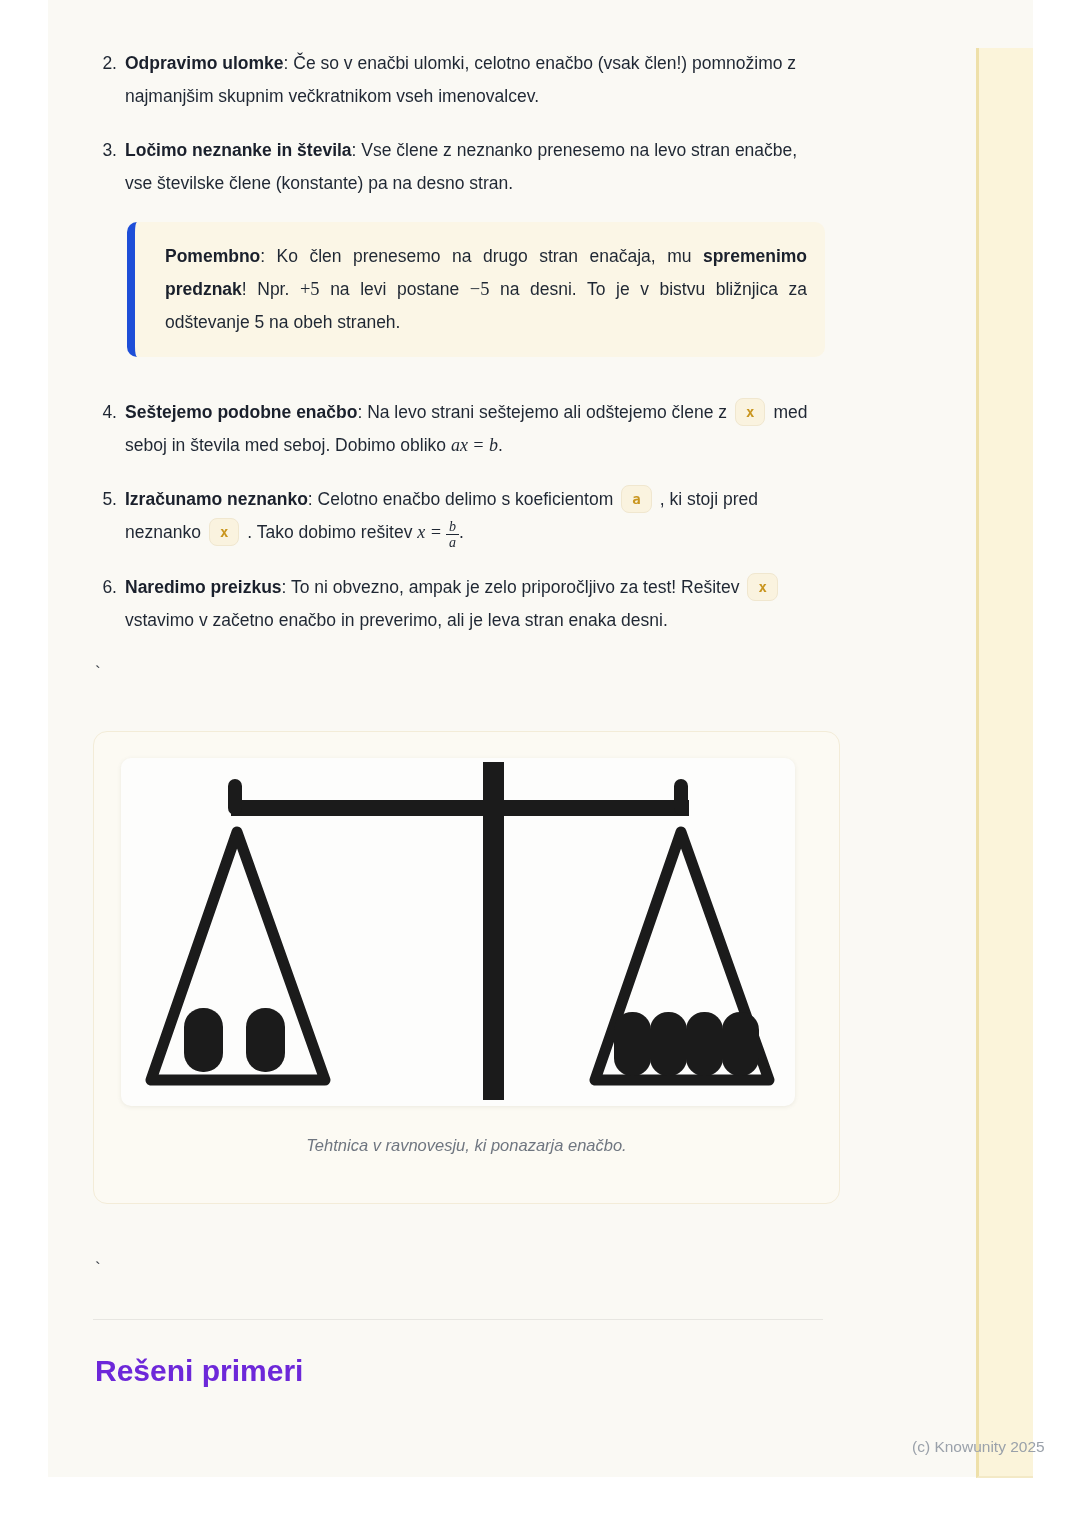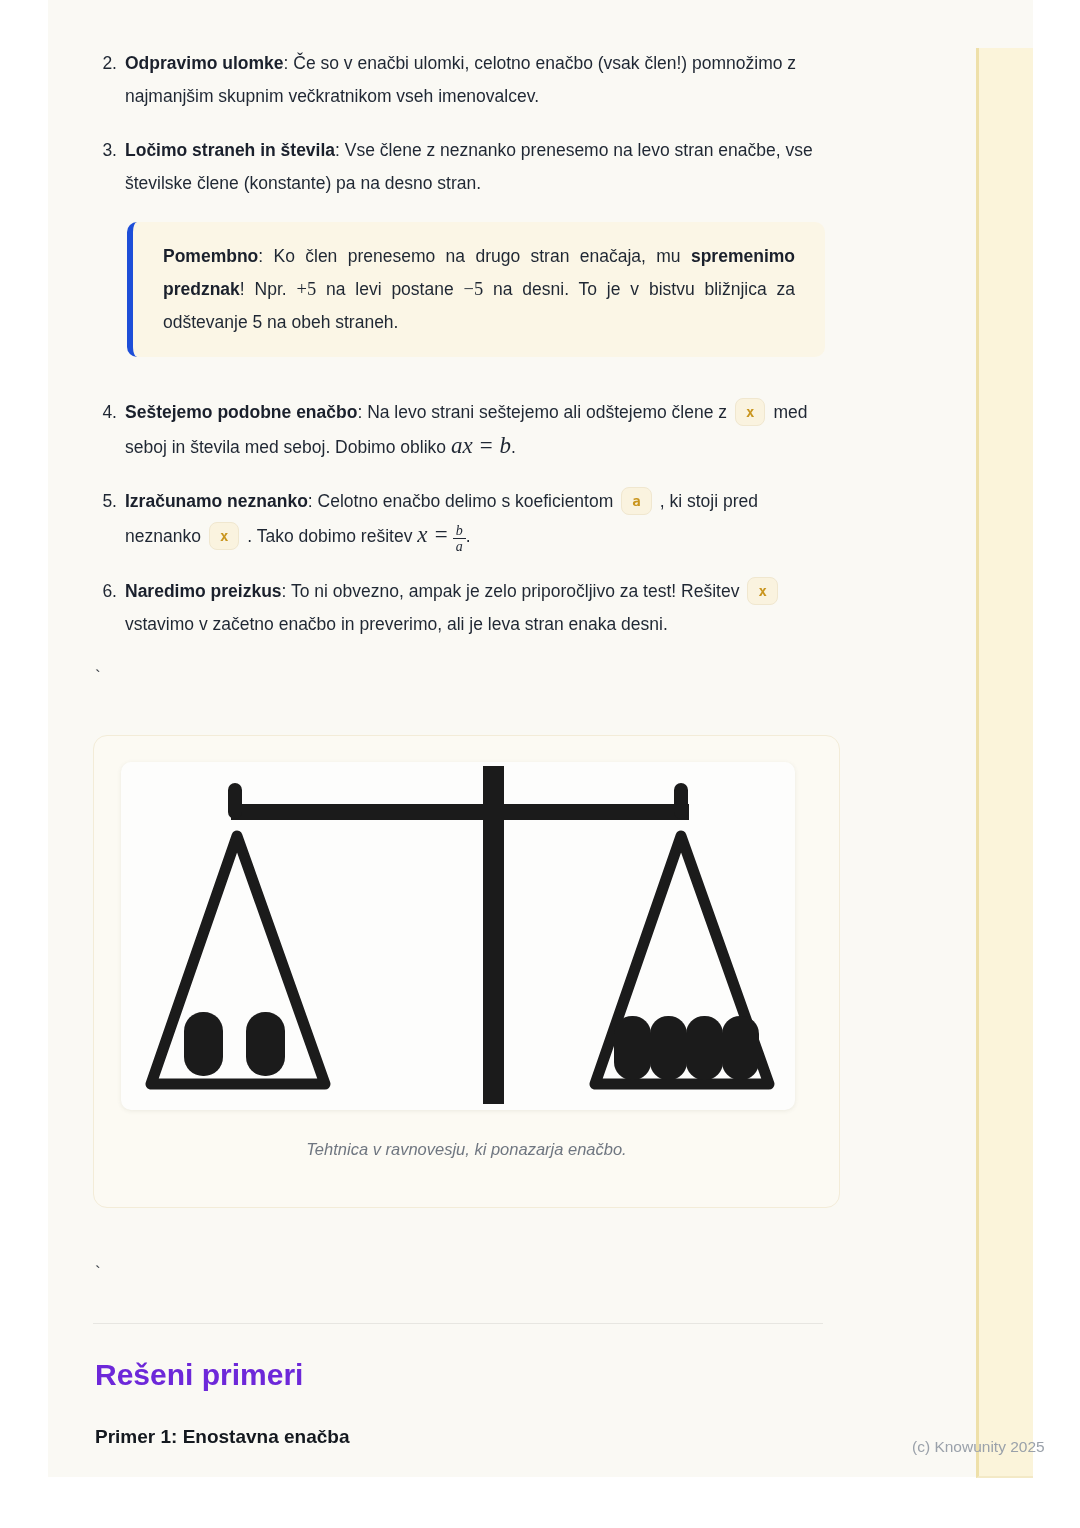--- a/index.html
+++ b/index.html
@@ -61,21 +61,21 @@
     background: #faf3df;
     border: 1px solid #f0e7cf;
     border-radius: 8px;
     padding: 3px 10px;
     margin: 0 8px;
     vertical-align: 1px;
   }
   .math {
     font-family: "Liberation Serif", serif;
     font-style: italic;
-    font-size: 23px;
+    font-size: 18px;
   }
   .math-upright {
     font-family: "Liberation Serif", serif;
     font-style: normal;
     font-size: 18.5px;
   }
   .frac {
     display: inline-block;
     vertical-align: -9px;
     text-align: center;
@@ -83,23 +83,23 @@
     font-style: italic;
     font-size: 14px;
     line-height: 15px;
     margin-left: 4px;
   }
   .frac .top { display: block; border-bottom: 1.5px solid #1f2733; padding: 0 3px; }
   .frac .bot { display: block; padding: 0 3px; }
   .callout {
     margin: 22px 0 0 32px;
     background: #fbf6e6;
-    border-left: 6px solid #1d4ed8;
+    border-left: 8px solid #1d4ed8;
     border-radius: 10px;
-    padding: 18px 30px 18px 30px;
+    padding: 18px 18px 18px 30px;
     text-align: justify;
   }
   .callout-step-gap { margin-top: 39px; }
   .gap-sm { margin-top: 11px; }
   .gap-md { margin-top: 13px; }
   .stray {
     margin-top: 19px;
     height: 27px;
     color: #3a3f47;
     font-size: 17px;
@@ -160,21 +160,21 @@
 
 <main class="column">
 
   <div class="step">
     <span class="num">2.</span>
     <p><strong>Odpravimo ulomke</strong><span>: Če so v enačbi ulomki, celotno enačbo (vsak člen!) pomnožimo z najmanjšim skupnim večkratnikom vseh imenovalcev.</span></p>
   </div>
 
   <div class="step">
     <span class="num">3.</span>
-    <p><strong>Ločimo straneh in števila</strong><span>: Vse člene z neznanko prenesemo na levo stran enačbe, vse številske člene (konstante) pa na desno stran.</span></p>
+    <p><strong>Ločimo neznanke in števila</strong><span>: Vse člene z neznanko prenesemo na levo stran enačbe, vse številske člene (konstante) pa na desno stran.</span></p>
   </div>
 
   <div class="callout">
     <strong>Pomembno</strong><span>: Ko člen prenesemo na drugo stran enačaja, mu </span><strong>spremenimo predznak</strong><span>! Npr. </span><span class="math-upright">+5</span><span> na levi postane </span><span class="math-upright">−5</span><span> na desni. To je v bistvu bližnjica za odštevanje 5 na obeh straneh.</span>
   </div>
 
   <div class="step callout-step-gap">
     <span class="num">4.</span>
     <p><strong>Seštejemo podobne enačbo</strong><span>: Na levo strani seštejemo ali odštejemo člene z</span><span class="badge">x</span><span>med seboj in števila med seboj. Dobimo obliko </span><span class="math">ax = b</span><span>.</span></p>
   </div>
@@ -219,15 +219,14 @@
       </svg>
     </div>
     <figcaption class="figure-caption">Tehtnica v ravnovesju, ki ponazarja enačbo.</figcaption>
   </figure>
 
   <div class="stray-2">`</div>
 
   <hr class="rule">
 
   <h2 class="section-heading">Rešeni primeri</h2>
-  <h3 class="sub-heading">Primer 1: Enostavna enačba</h3>
 
 </main>
 
 </body></html>

